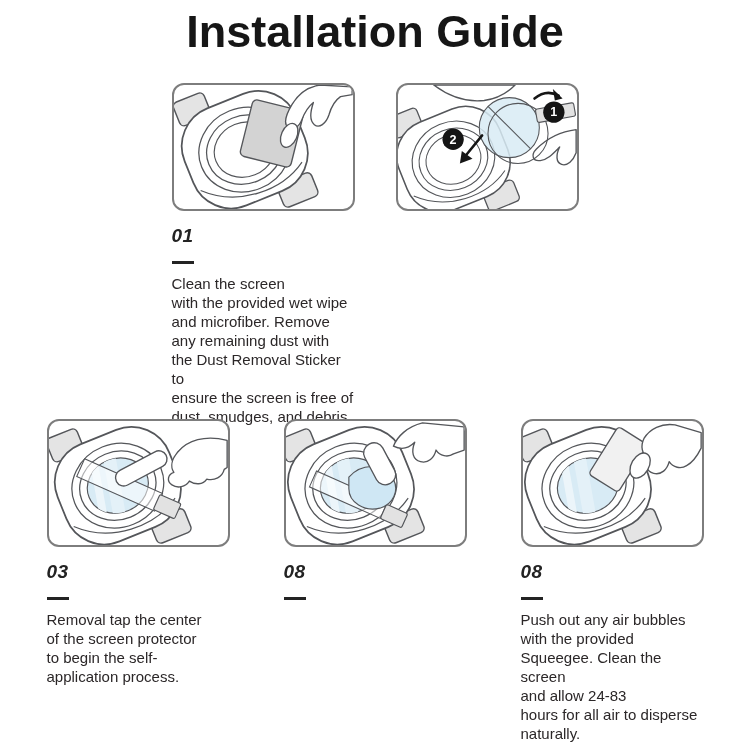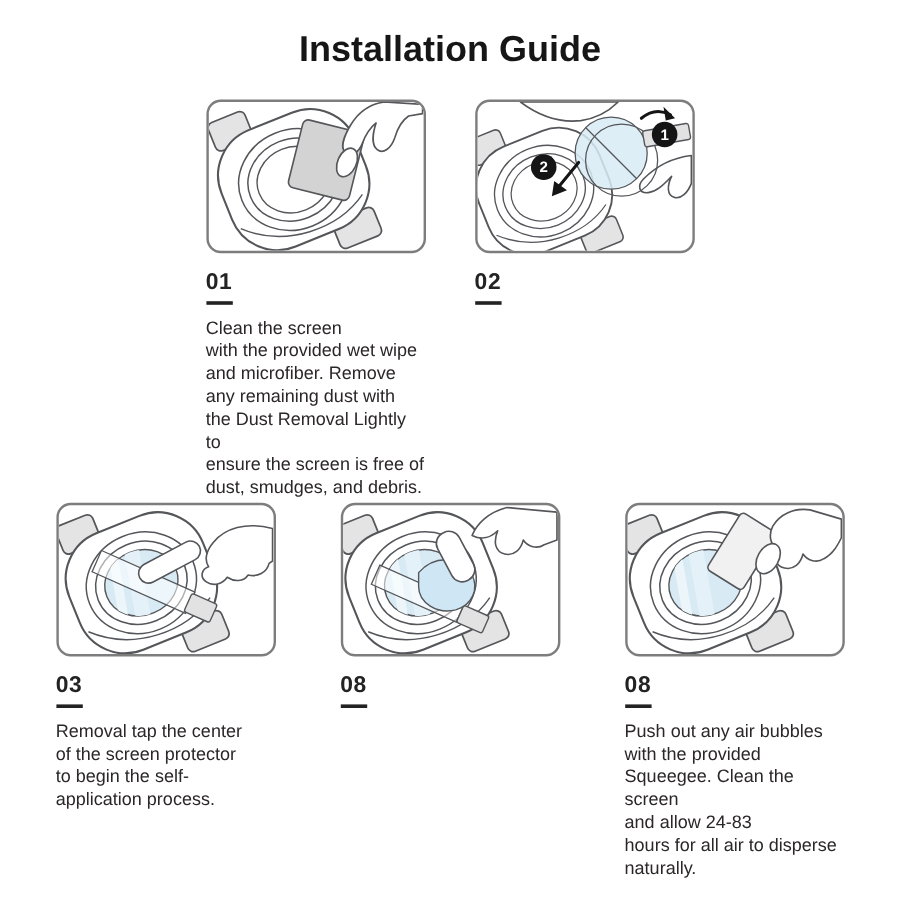--- a/index.html
+++ b/index.html
@@ -1,29 +1,29 @@
 <!DOCTYPE html>
 <html><head>
 <meta charset="utf-8">
 <style>
   html,body{margin:0;padding:0;background:#ffffff;}
   .page{position:relative;width:750px;height:750px;background:#fff;overflow:hidden;
         font-family:"Liberation Sans", sans-serif;}
-  .title{position:absolute;top:25px;left:0;width:750px;margin:0;text-align:center;
-         font-size:30px;line-height:1.15;font-weight:bold;color:#161616;letter-spacing:0;}
+  .title{position:absolute;top:6px;left:0;width:750px;margin:0;text-align:center;
+         font-size:45px;line-height:1.15;font-weight:bold;color:#161616;letter-spacing:0;}
   .row{position:absolute;left:0;width:750px;display:flex;justify-content:center;}
   .row1{top:83px;gap:41px;}
   .row2{top:419px;gap:54px;}
   .step{width:183px;}
   .panel{box-sizing:border-box;width:183px;height:128px;border:2px solid #7d7d7d;
          border-radius:12px;background:#fff;overflow:hidden;}
   .panel svg{display:block;width:100%;height:100%;}
   .num{margin-top:14px;font-size:19px;font-weight:bold;color:#232323;line-height:1.15;}
-  .num span{display:inline-block;border-bottom:3px solid #232323;padding-bottom:4px;
-            letter-spacing:0.5px;}
+  .num span{display:inline-block;border-bottom:3px solid #232323;padding-bottom:14px;
+            letter-spacing:0.5px;font-style:italic;}
   .desc{margin:10px 0 0 0;font-size:15px;line-height:19px;color:#2b2728;
         white-space:pre-line;}
   
   .pad{fill:#e4e4e4;stroke:#54565a;stroke-width:1.5;stroke-linejoin:round;}
   .wbody{fill:#ffffff;stroke:#54565a;stroke-width:1.8;}
   .wring{fill:#ffffff;stroke:#54565a;stroke-width:1.3;}
   .wline{fill:none;stroke:#54565a;stroke-width:1.2;}
   .hand{fill:#ffffff;stroke:#54565a;stroke-width:1.4;stroke-linejoin:round;}
   .screen-white{fill:#ffffff;stroke:#54565a;stroke-width:1.2;}
   .screen-blue{fill:#d8ebf5;stroke:#54565a;stroke-width:1.2;}
@@ -77,21 +77,21 @@
           </g>
           <path class="hand" d="M183,2 L150,0 C136,2 127,10 121,20 C115,30 112,40 117,44 C121,47 128,44 131,36 C134,28 138,22 143,18 C140,27 139,37 144,41 C149,45 156,40 159,31 C161,24 165,16 171,12 L183,10 Z"></path>
           <ellipse cx="118" cy="52" rx="8" ry="13" transform="rotate(24 118 52)" class="hand"></ellipse>
         </svg>
       </div>
       <div class="num"><span>01</span></div>
       <p class="desc">Clean the screen
 with the provided wet wipe
 and microfiber. Remove
 any remaining dust with
-the Dust Removal Lightly to
+the Dust Removal Sticker to
 ensure the screen is free of
 dust, smudges, and debris.</p>
     </section>
 
     <section class="step">
       <div class="panel">
         <svg viewBox="0 0 183 128">
           <g transform="translate(58,76) scale(0.9)">
             <use href="#watch"></use>
             <ellipse cx="-2" cy="0" rx="32" ry="28" transform="rotate(-22)" class="screen-white"></ellipse>
@@ -107,21 +107,20 @@
           <path d="M140,14 Q152,4 165,11" class="arrow"></path>
           <polygon points="169,14 159,4 161,16" class="blk"></polygon>
           <circle cx="160" cy="28" r="11" class="blk"></circle>
           <text x="160" y="32.5" class="badge">1</text>
           <circle cx="56" cy="56" r="11" class="blk"></circle>
           <text x="56" y="60.5" class="badge">2</text>
           <line x1="86" y1="52" x2="68" y2="74" class="arrow"></line>
           <polygon points="63,81 65,68 76,76" class="blk"></polygon>
         </svg>
       </div>
-      <div class="num"><span>02</span></div>
     </section>
 
   </div>
 
   <div class="row row2">
 
     <section class="step">
       <div class="panel">
         <svg viewBox="0 0 183 128">
           <g transform="translate(72,66)">

